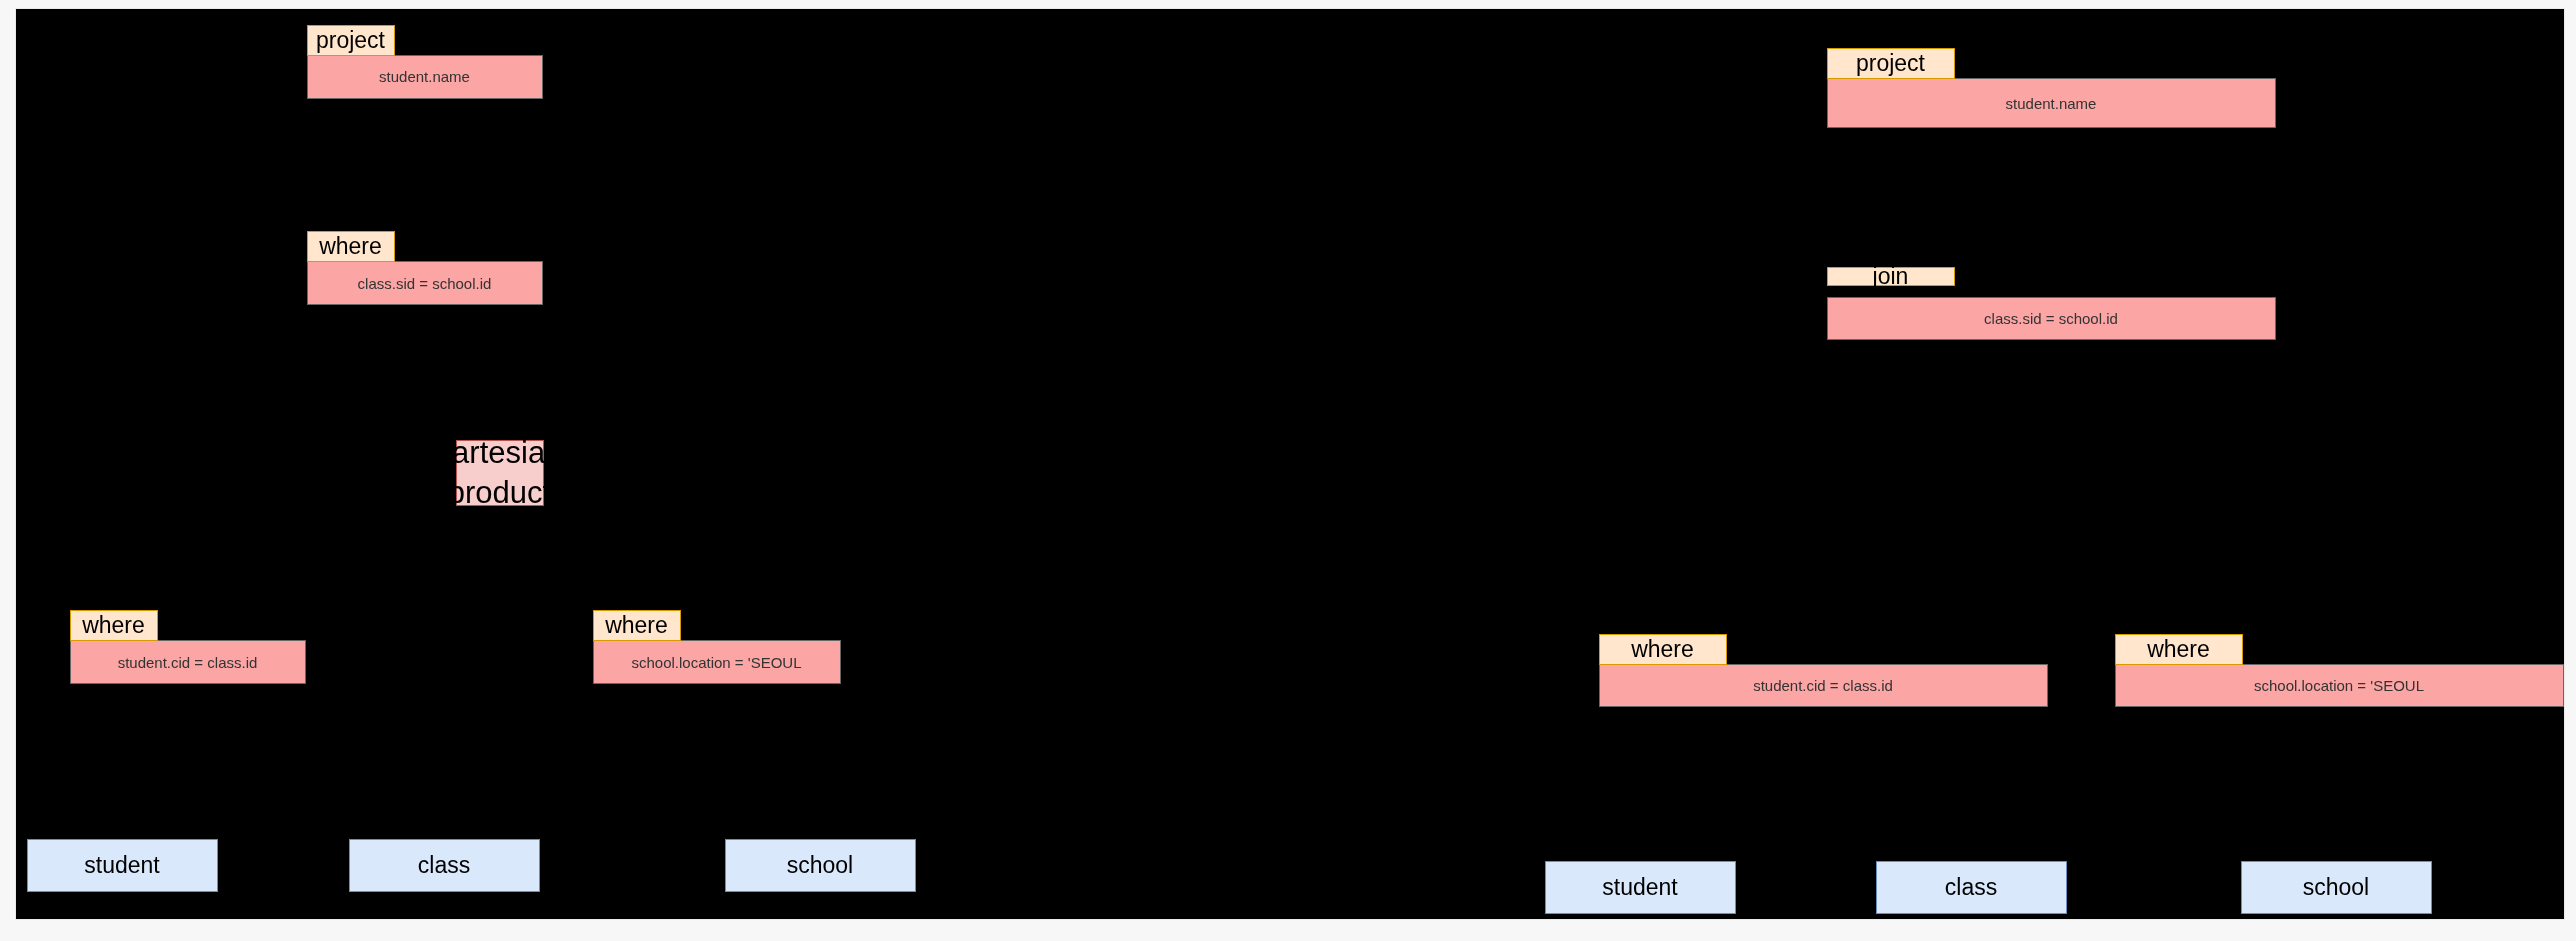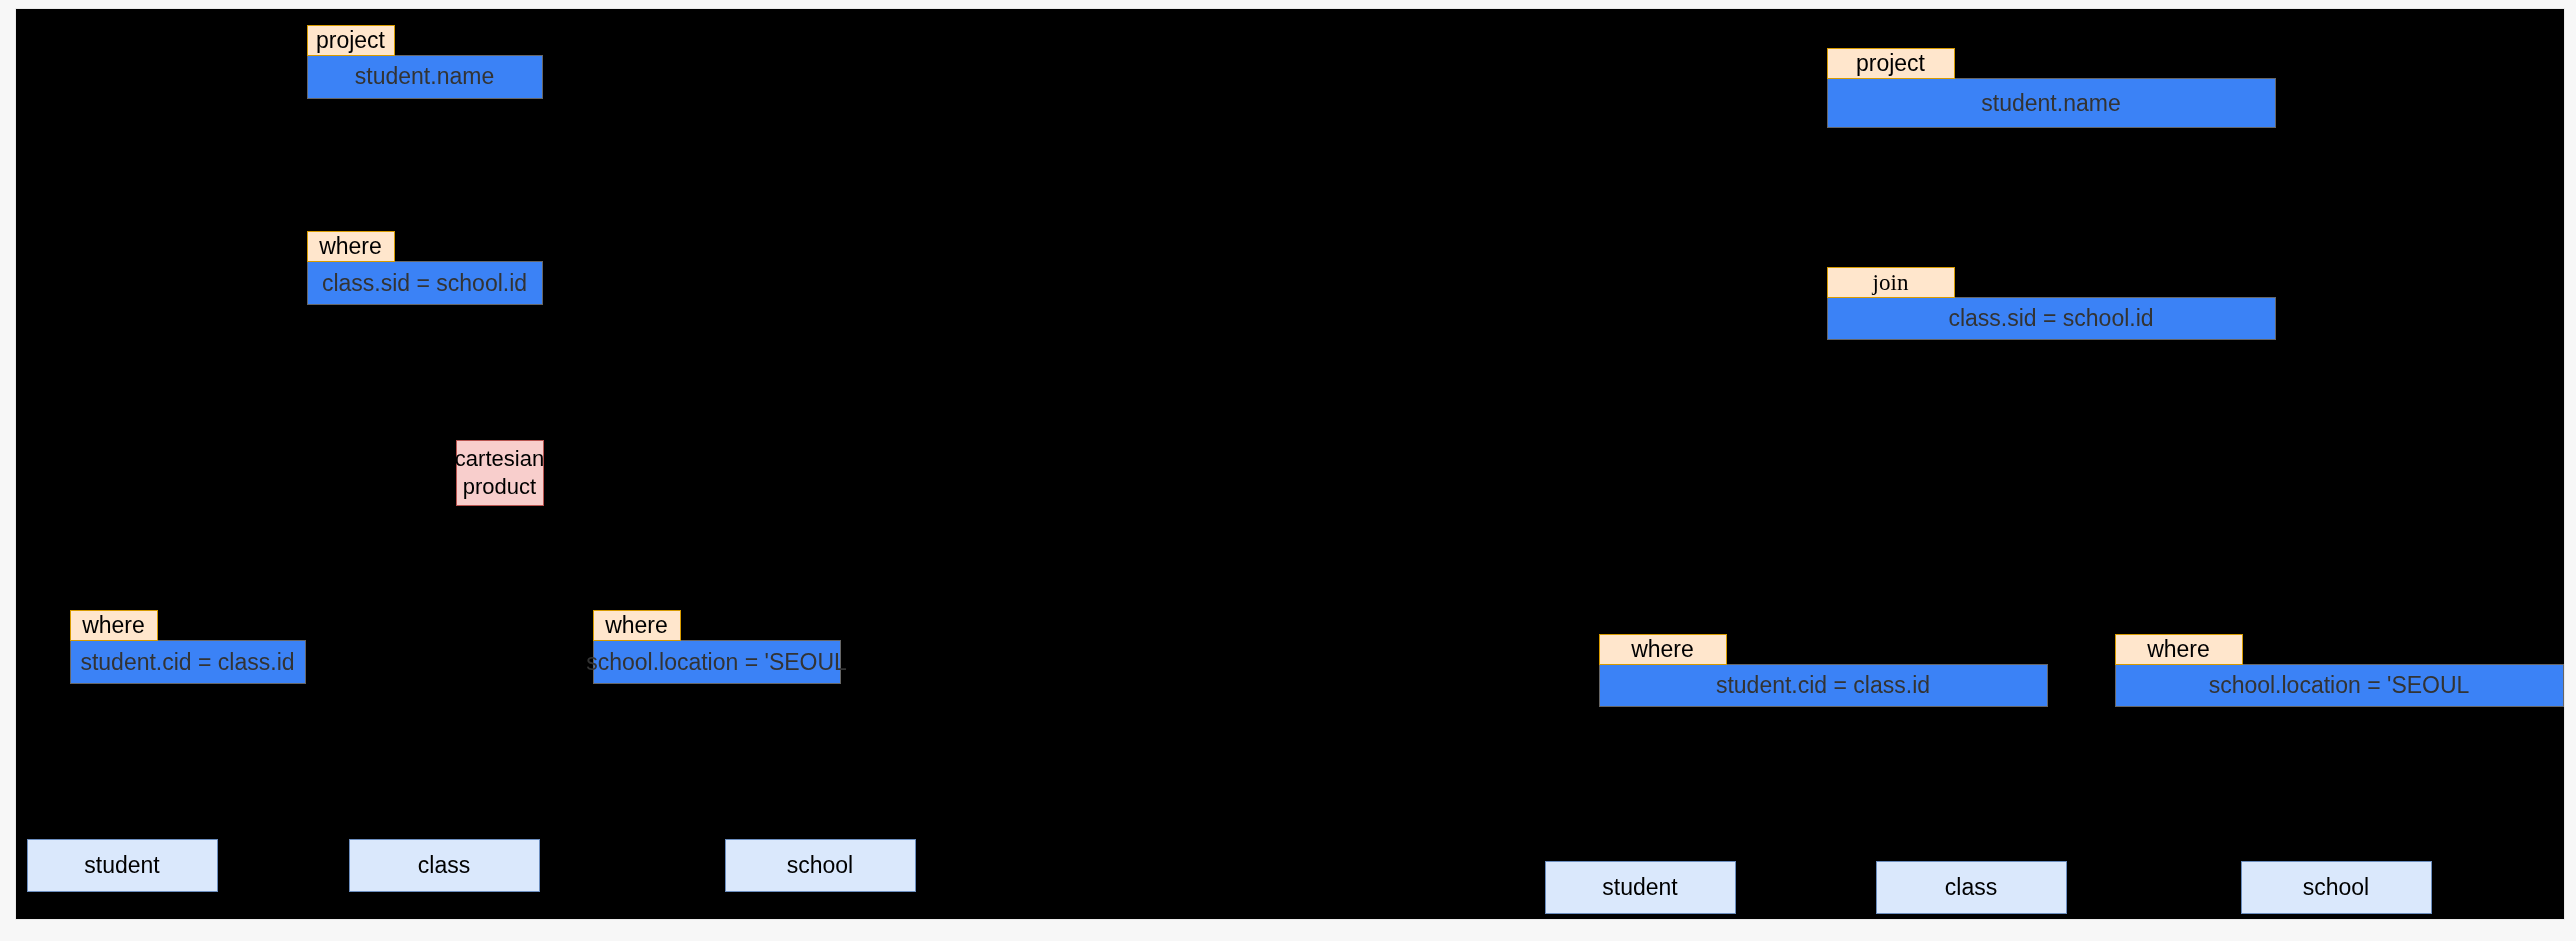--- a/index.html
+++ b/index.html
@@ -41,60 +41,60 @@
     align-items: center;
     justify-content: center;
     font-size: 23px;
     line-height: 1;
     white-space: nowrap;
     z-index: 2;
   }
   .node .body {
     position: absolute;
     box-sizing: border-box;
-    background: #3b82f6;
+    background: #fca5a5;
     border: 1.7px solid #666666;
     color: #333333;
+    display: flex;
+    align-items: center;
+    justify-content: center;
+    font-size: 15px;
+    line-height: 1;
+    white-space: nowrap;
+    z-index: 1;
+  }
+  
+  .pink-box {
+    position: absolute;
+    box-sizing: border-box;
+    background: #f8cecc;
+    border: 1.7px solid #b85450;
+    color: #000000;
+    display: flex;
+    flex-direction: column;
+    align-items: center;
+    justify-content: center;
+    font-size: 31px;
+    line-height: 1.28;
+    text-align: center;
+    white-space: pre-line;
+  }
+  
+  .blue-box {
+    position: absolute;
+    box-sizing: border-box;
+    background: #dae8fc;
+    border: 1.7px solid #6c8ebf;
+    color: #000000;
     display: flex;
     align-items: center;
     justify-content: center;
     font-size: 23px;
     line-height: 1;
     white-space: nowrap;
-    z-index: 1;
-  }
-  
-  .pink-box {
-    position: absolute;
-    box-sizing: border-box;
-    background: #f8cecc;
-    border: 1.7px solid #b85450;
-    color: #000000;
-    display: flex;
-    flex-direction: column;
-    align-items: center;
-    justify-content: center;
-    font-size: 22px;
-    line-height: 1.28;
-    text-align: center;
-    white-space: pre-line;
-  }
-  
-  .blue-box {
-    position: absolute;
-    box-sizing: border-box;
-    background: #dae8fc;
-    border: 1.7px solid #6c8ebf;
-    color: #000000;
-    display: flex;
-    align-items: center;
-    justify-content: center;
-    font-size: 23px;
-    line-height: 1;
-    white-space: nowrap;
   }
 </style>
 </head>
 <body>
 
 <div id="screen">
   <div id="canvas">
 
     <div class="node" style="left:291px; top:15.5px; width:236px; height:74px;">
       <div class="tab" style="width:88px; height:31px;">
@@ -150,21 +150,21 @@
     <div class="node" style="left:1811px; top:39px; width:449px; height:74px;">
       <div class="tab" style="width:128px; height:31px;">
         <span>project</span>
       </div>
       <div class="body" style="left:0px; top:30px; width:449px; height:50px;">
         <span>student.name</span>
       </div>
     </div>
 
     <div class="node" style="left:1811px; top:258px; width:449px; height:74px;">
-      <div class="tab" style="width:128px; height:31px;font-family:Liberation Serif, serif;">
+      <div class="tab" style="width:128px; height:19px;">
         <span>join</span>
       </div>
       <div class="body" style="left:0px; top:30px; width:449px; height:43px;">
         <span>class.sid = school.id</span>
       </div>
     </div>
 
     <div class="node" style="left:1583px; top:625px; width:449px; height:74px;">
       <div class="tab" style="width:128px; height:31px;">
         <span>where</span>

